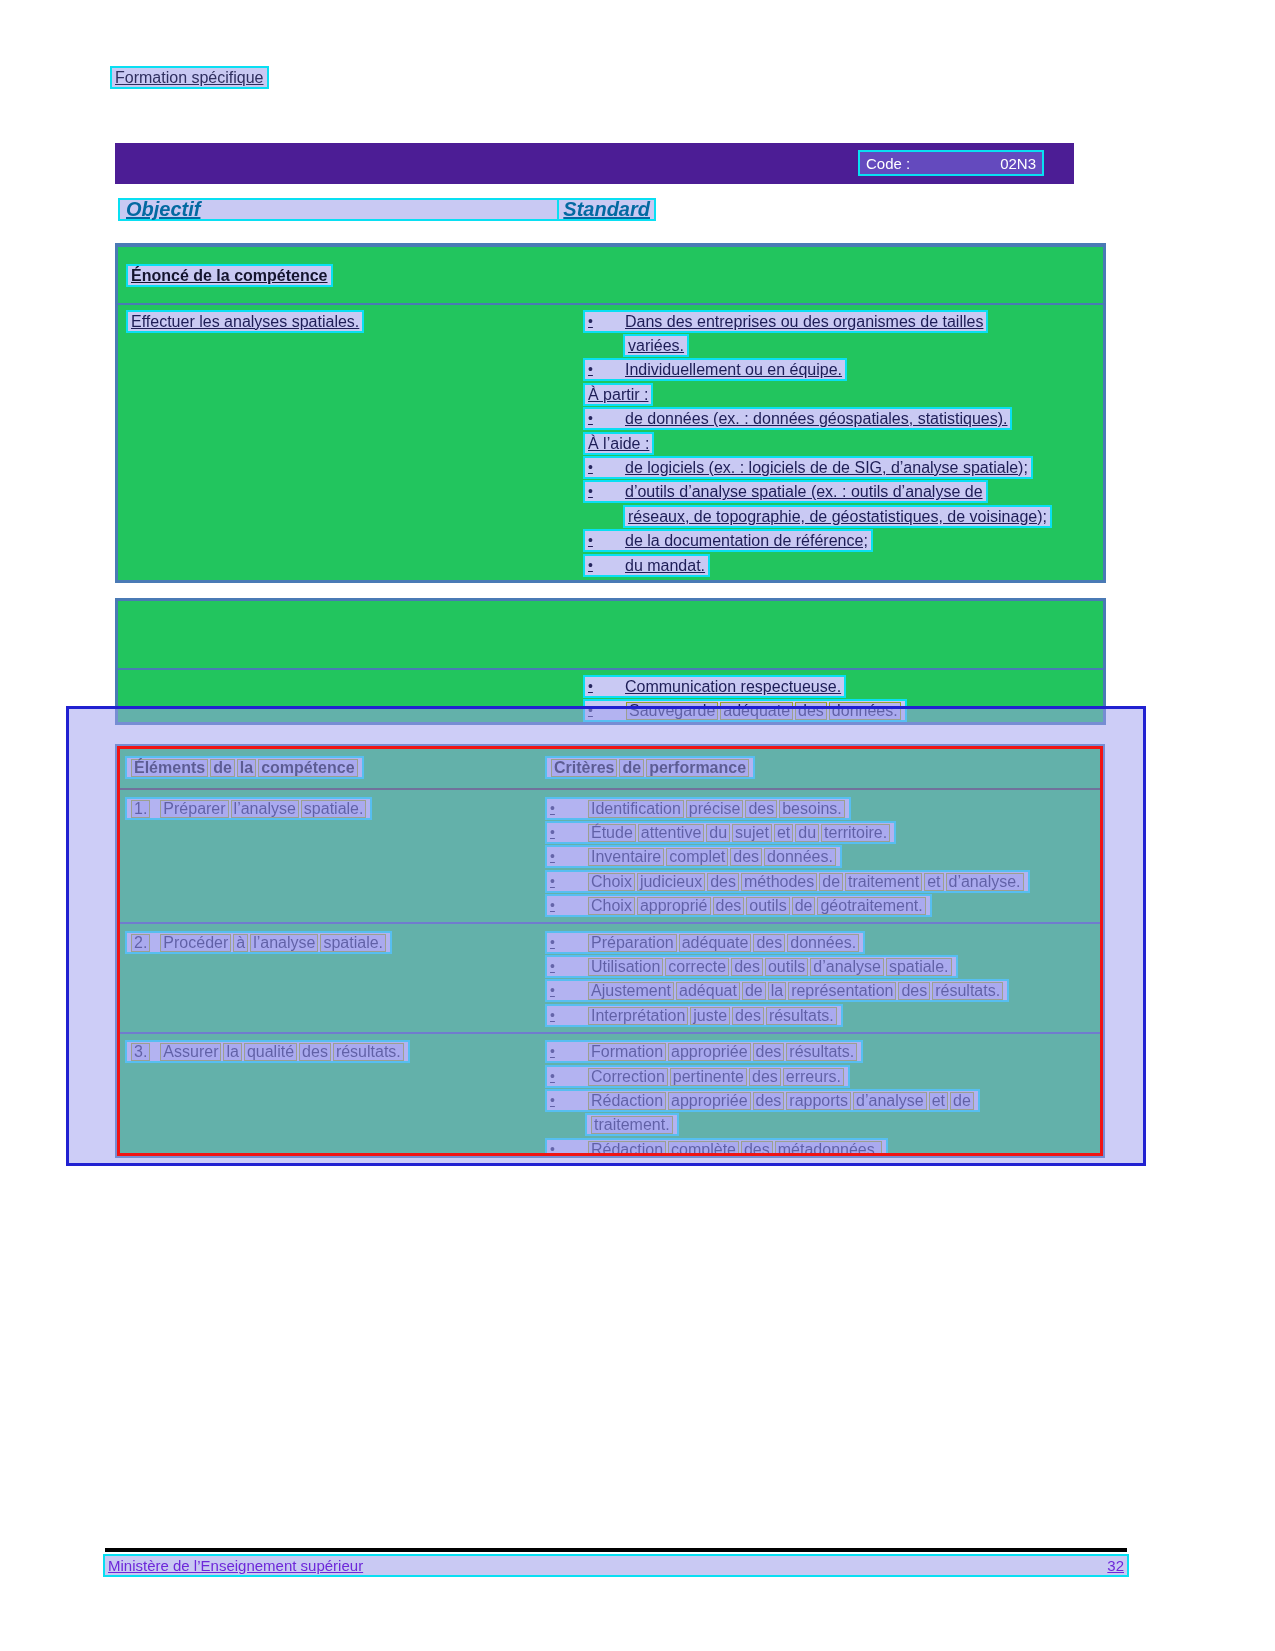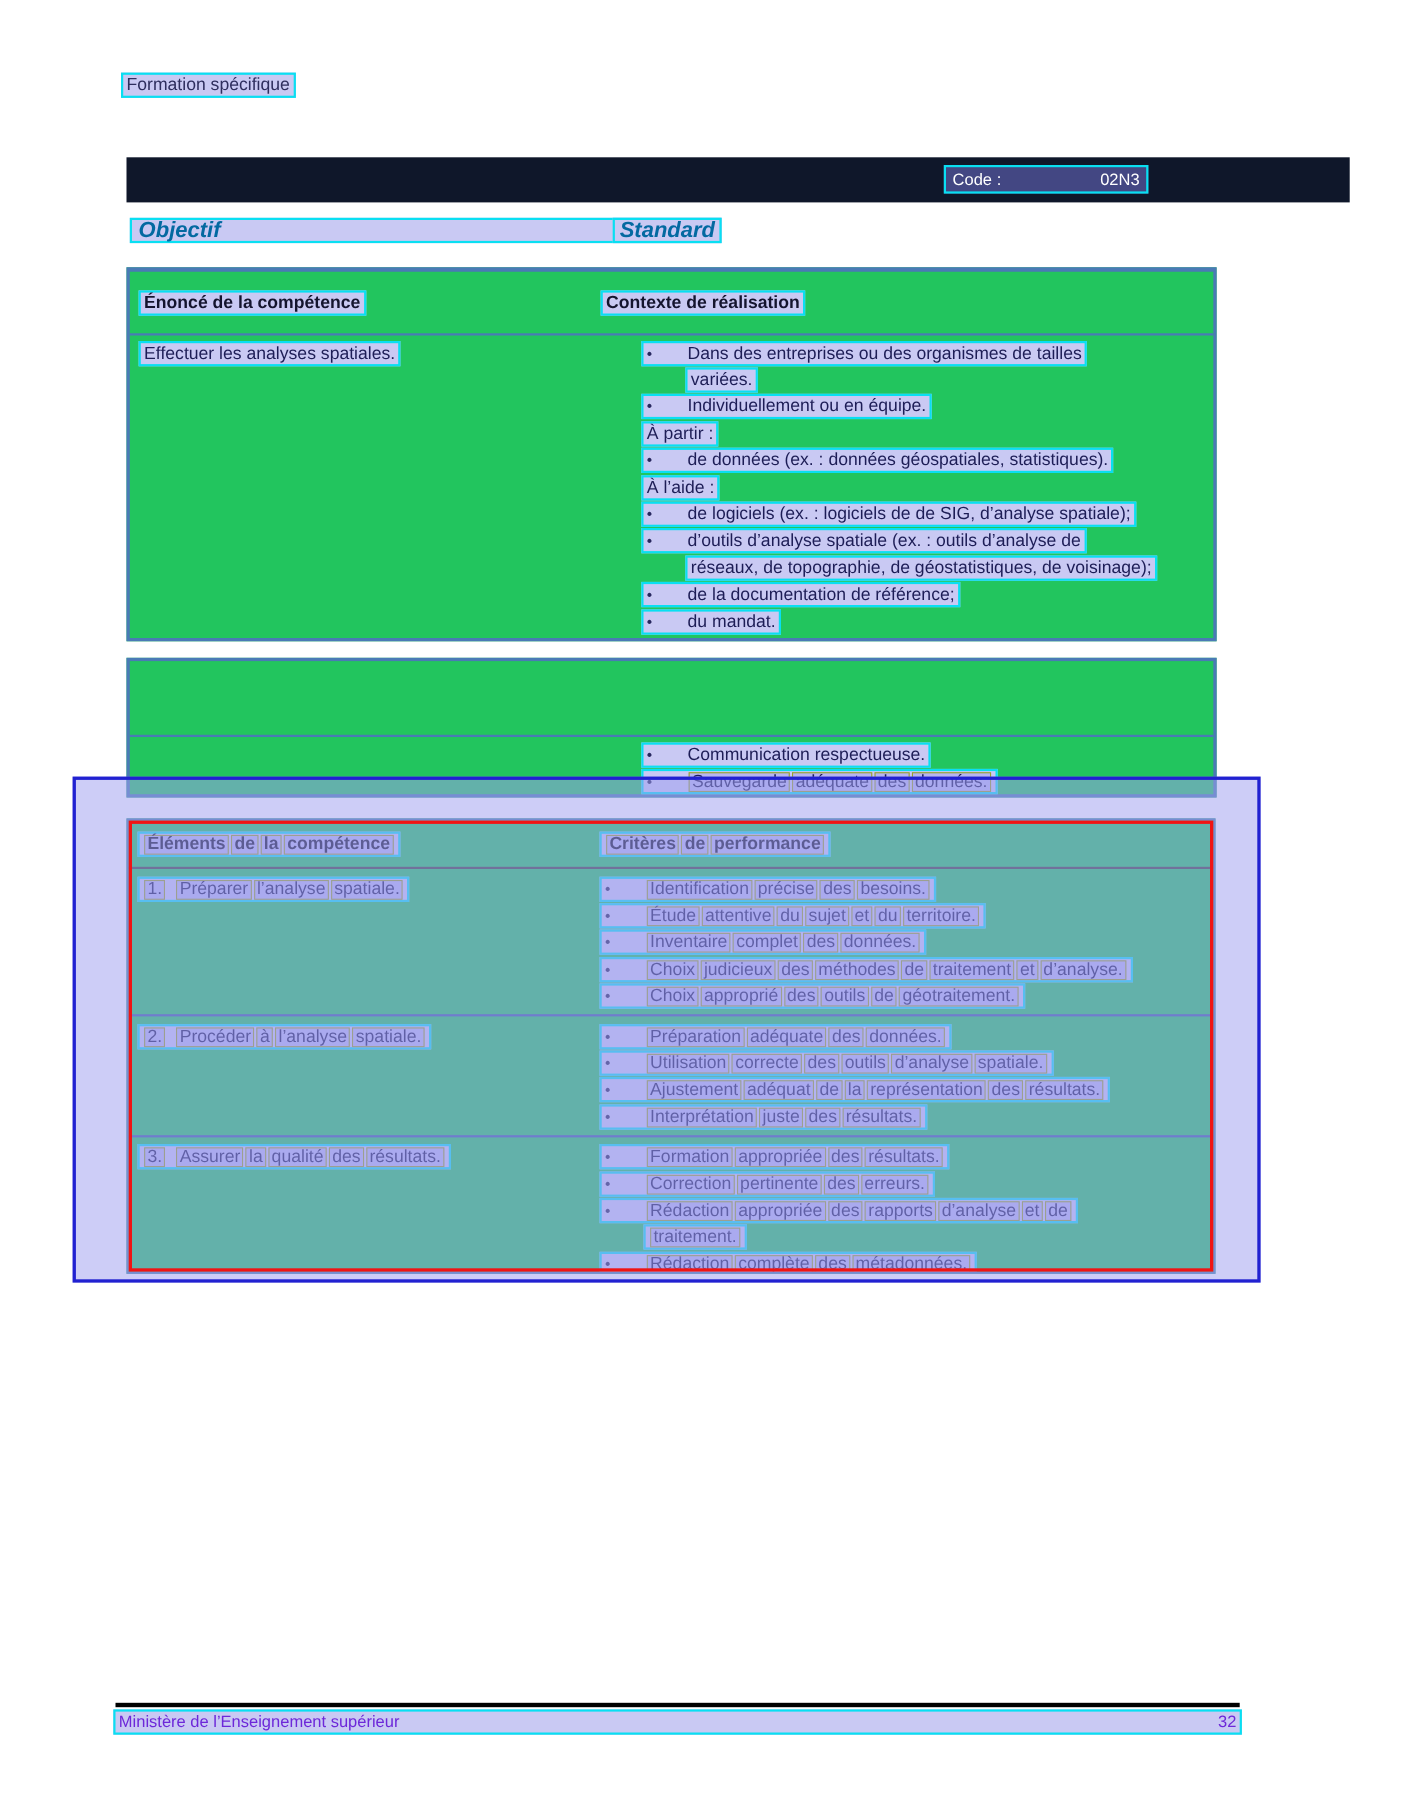--- a/index.html
+++ b/index.html
@@ -7,35 +7,36 @@
     width:1275px;height:1651px;position:relative;background:#ffffff;
     font-family:"Liberation Sans", sans-serif;color:#1d1d56;overflow:hidden;
   }
   .abs{position:absolute;}
   
   .hl{
     display:inline-flex;
     background:#c9c9f3;border:2px solid #09dff2;
     padding:0 3px;line-height:19px;white-space:nowrap;
     font-size:16px;
+    text-decoration:underline;
   }
   .line{height:24.4px;display:flex;align-items:center;}
   .b{display:inline-block;width:37px;color:#27275e;font-size:14px;}
   .ind{margin-left:40px;}
   .bold .hl, .hl.bold{font-weight:bold;color:#14142e;}
   
   .w{
     display:inline-block;border:1px solid #98a229;background:#b6b6ef;
     padding:0 2px;margin:0 1px;line-height:16px;
   }
   .num{margin-right:8px;}
   
   .formation{left:110px;top:66px;font-size:15px;color:#2e2e5e;}
   
-  .bluebar{left:115px;top:143px;width:1112px;height:41px;background:#0f172a;}
+  .bluebar{left:115px;top:143px;width:959px;height:41px;background:#4c1d95;}
   .codebox{
     position:absolute;left:743px;top:7px;width:186px;height:26px;
     background:rgba(130,130,240,0.45);border:2px solid #09dff2;
     display:flex;justify-content:space-between;align-items:center;
     color:#ffffff;font-size:15px;padding:0 6px;box-sizing:border-box;
   }
   
   .objline{left:118px;top:198px;}
   .headbox{
     width:528px;justify-content:space-between;padding:0 0 0 6px;
@@ -93,21 +94,20 @@
 <div class="abs objline">
   <span class="hl headbox">
     <span>Objectif</span>
     <span class="stdspan">Standard</span>
   </span>
 </div>
 
 <div class="abs doctable t1">
   <div class="thead">
     <div class="c1"><span class="hl bold">Énoncé de la compétence</span></div>
-    <div class="c2"><span class="hl bold">Contexte de réalisation</span></div>
   </div>
   <div class="trow padt4">
     <div class="c1">
       <div class="line">
           <span class="hl">Effectuer les analyses spatiales.</span>
         </div>
     </div>
     <div class="c2">
       <div class="line">
           <span class="hl">

